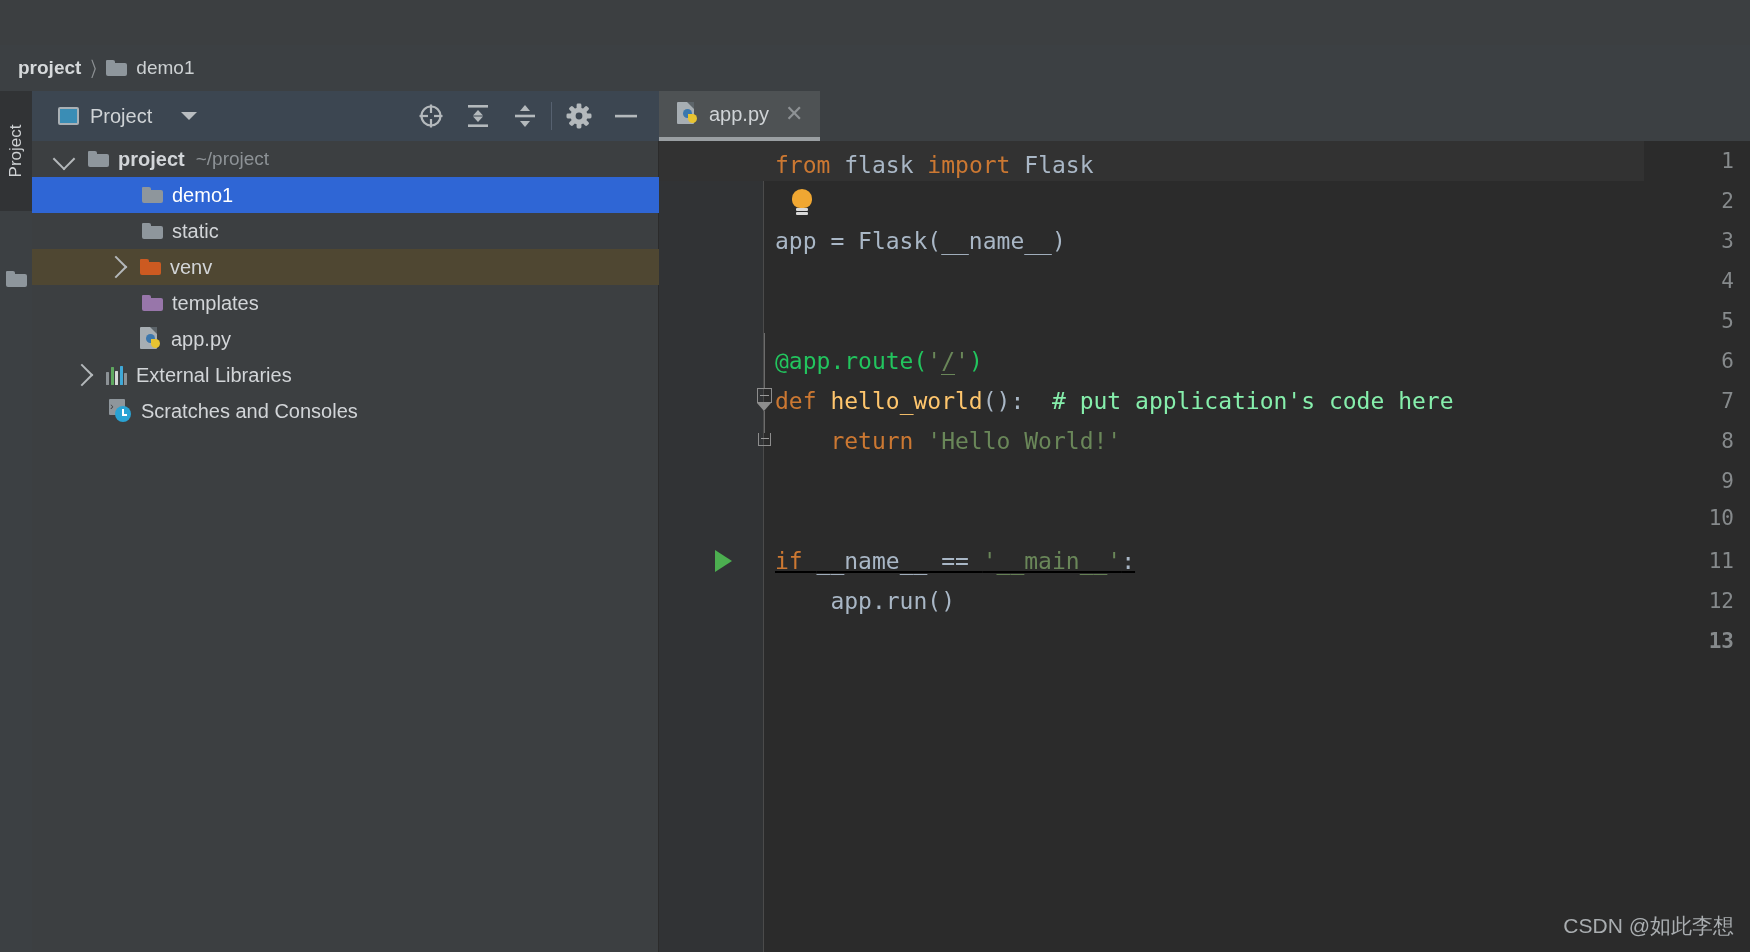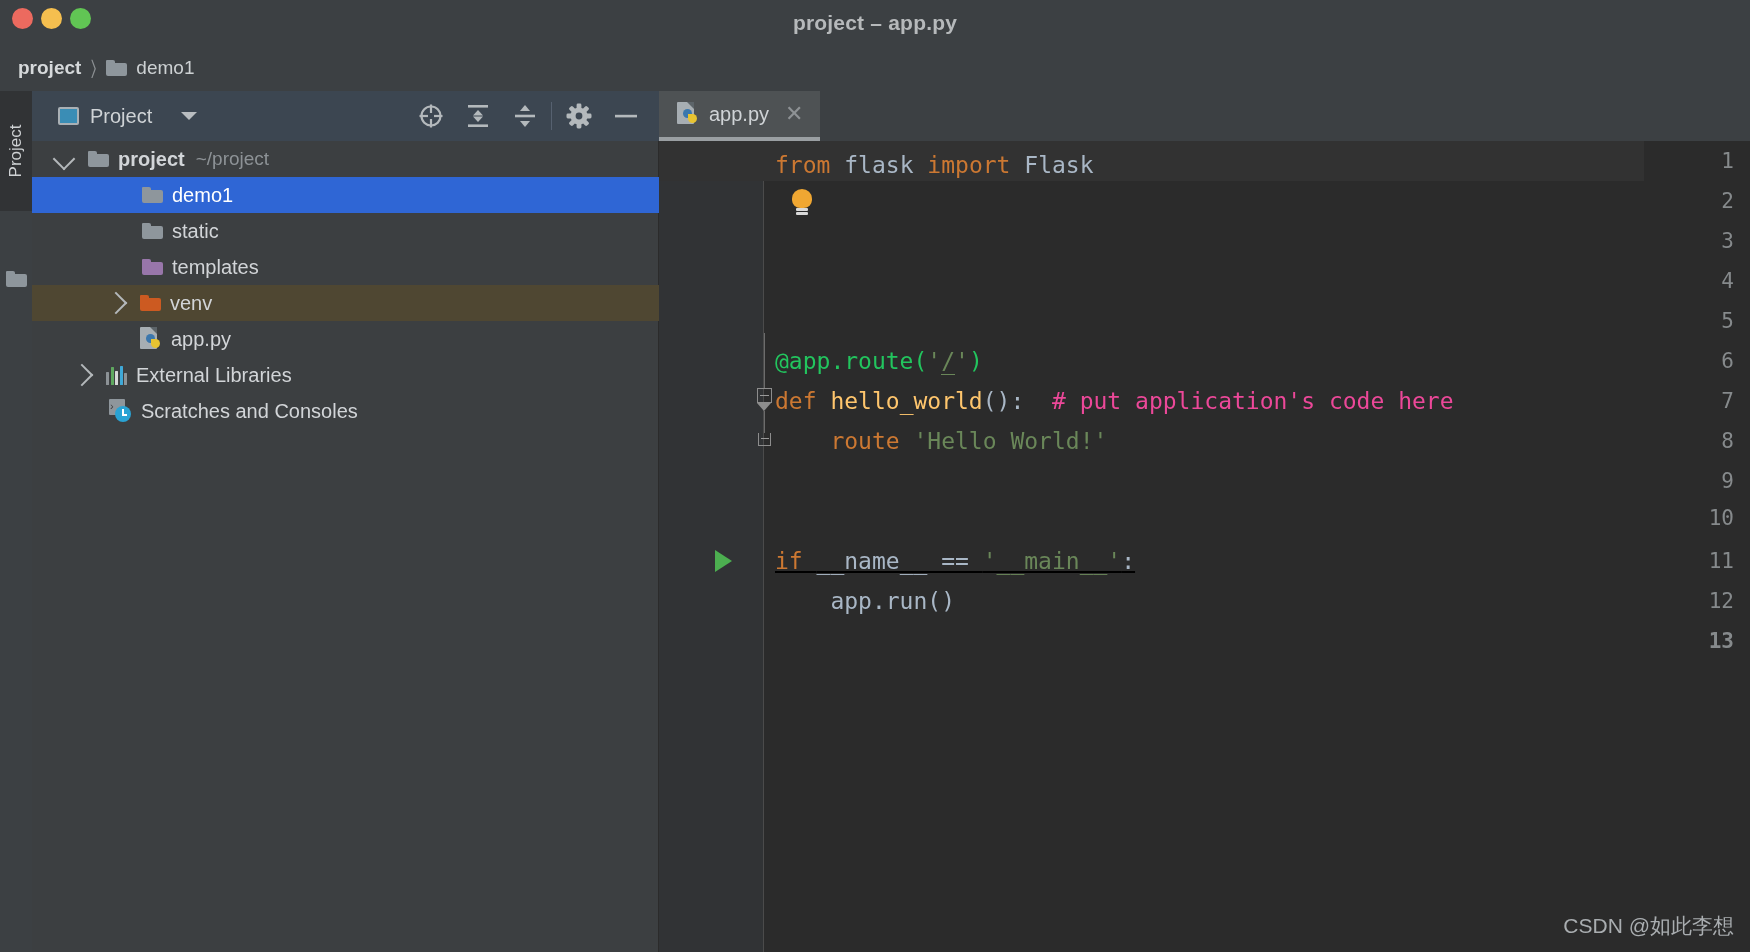--- a/index.html
+++ b/index.html
@@ -275,21 +275,21 @@
   .caret-line {
     position: absolute; left: 0; top: 0;
     width: 985px; height: 40px; background: #323232;
   }
   
   .kw   { color: #cc7832; }
   .txt  { color: #a9b7c6; }
   .fn   { color: #ffc66d; }
   .str  { color: #6a8759; }
   .dec  { color: #22c55e; }
-  .cmt  { color: #ec4899; }
+  .cmt  { color: #86efac; }
   .strpath { color: #6a8759; border-bottom: 1px solid #6a8759; }
 
   
   .bulb {
     position: absolute; left: 24px; top: 8px;
     width: 26px; height: 26px;
   }
   .bulb .glass {
     position: absolute; left: 3px; top: 0;
     width: 20px; height: 19px; border-radius: 50% 50% 42% 42%;
@@ -341,28 +341,20 @@
   .watermark {
     position: absolute; right: 16px; bottom: 12px;
     font-size: 21px; color: #a9adb0;
   }
 </style>
 </head>
 <body>
 
 <div id="app">
 
-  <div class="titlebar">
-    <div class="window-title">project – app.py</div>
-    <div class="traffic">
-      <div class="dot red"></div>
-      <div class="dot yellow"></div>
-      <div class="dot green"></div>
-    </div>
-  </div>
 
   <div class="breadcrumb">
     <span class="crumb-root">project</span>
     <span class="crumb-sep">〉</span>
     <span class="folder"></span>
     <span class="crumb-name">demo1</span>
   </div>
 
   <div class="toolstripe">
     <div class="stripe-tab">
@@ -438,29 +430,29 @@
       <div class="tree-row selected" style="padding-left:110px;">
         <span class="folder"></span>
         <span class="row-label">demo1</span>
       </div>
 
       <div class="tree-row" style="padding-left:110px;">
         <span class="folder"></span>
         <span class="row-label">static</span>
       </div>
 
-      <div class="tree-row" style="padding-left:110px;">
-        <span class="folder purple"></span>
-        <span class="row-label">templates</span>
-      </div>
-
       <div class="tree-row hovered" style="padding-left:76px;">
         <span class="chev right"></span>
         <span class="folder orange" style="margin-left:16px;"></span>
         <span class="row-label">venv</span>
+      </div>
+
+      <div class="tree-row" style="padding-left:110px;">
+        <span class="folder purple"></span>
+        <span class="row-label">templates</span>
       </div>
 
       <div class="tree-row" style="padding-left:108px;">
         <span class="pyicon">
           <span class="page"></span>
             <span class="fold"></span>
           <span class="snake-b"></span>
             <span class="snake-y"></span>
         </span>
         <span class="row-label">app.py</span>
@@ -533,28 +525,29 @@
       <div class="code-lines">
         <div class="cl" style="top:4px;"><span class="kw">from </span><span class="txt">flask </span><span class="kw">import </span><span class="txt">Flask</span></div>
 
         <div class="cl" style="top:40px;"></div>
         <div class="bulb" style="top:48px;">
           <span class="glass"></span>
             <span class="base1"></span>
             <span class="base2"></span>
         </div>
 
+        <div class="cl" style="top:80px;"><span class="txt">app = Flask(__name__)</span></div>
         <div class="cl" style="top:120px;"></div>
         <div class="cl" style="top:160px;"></div>
 
         <div class="cl" style="top:200px;"><span class="dec">@app.route(</span><span class="str">'</span><span class="strpath">/</span><span class="str">'</span><span class="dec">)</span></div>
 
         <div class="cl" style="top:240px;"><span class="kw">def </span><span class="fn">hello_world</span><span class="txt">():</span><span class="cmt">  # put application's code here</span></div>
 
-        <div class="cl" style="top:280px;"><span class="kw">    route </span><span class="str">'Hello World!'</span></div>
+        <div class="cl" style="top:280px;"><span class="kw">    return </span><span class="str">'Hello World!'</span></div>
 
         <div class="cl" style="top:320px;"></div>
         <div class="cl" style="top:360px;"></div>
 
         <div class="cl" style="top:400px;text-decoration:underline;"><span class="kw">if </span><span class="txt">__name__ == </span><span class="str">'__main__'</span><span class="txt">:</span></div>
 
         <div class="cl" style="top:440px;"><span class="txt">    app.run()</span></div>
 
         <div class="cl" style="top:480px;"></div>
       </div>

